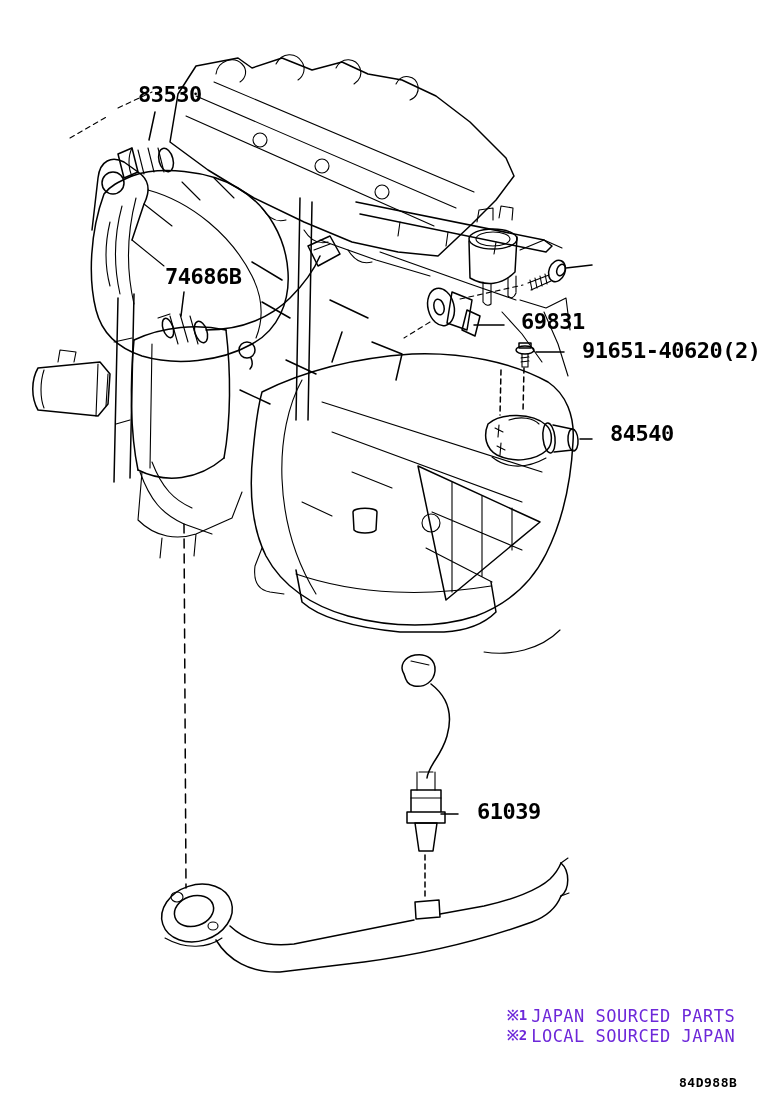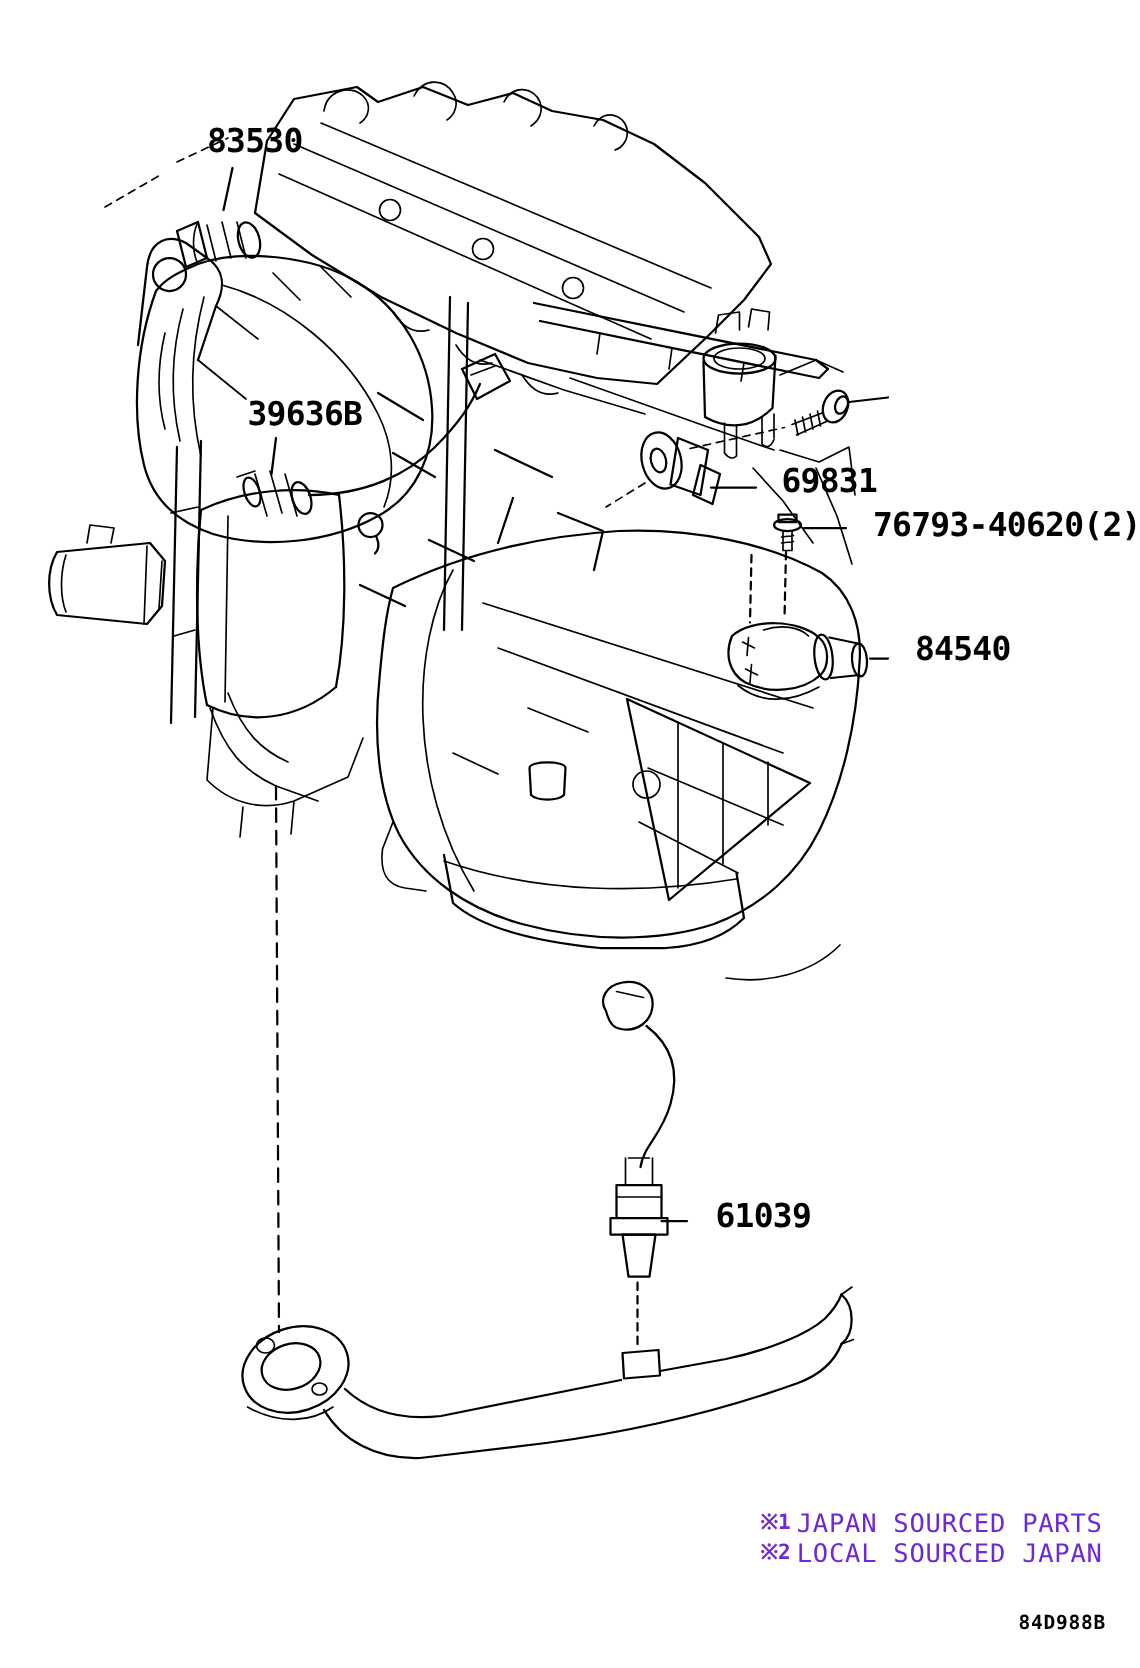--- a/index.html
+++ b/index.html
@@ -189,23 +189,23 @@
     <path d="M184,292 L181,316"></path>
     <path d="M474,325 L504,325"></path>
     <path d="M566,268 L592,265"></path>
     <path d="M536,352 L564,352"></path>
     <path d="M580,439 L592,439"></path>
     <path d="M441,814 L458,814"></path>
   </g>
 </svg>
 
 <div class="callout" style="left:122px;top:84px;"><span class="pn">83530</span></div>
-<div class="callout" style="left:149px;top:266px;"><span class="pn">39636B</span></div>
+<div class="callout" style="left:149px;top:266px;"><span class="pn">74686B</span></div>
 <div class="callout" style="left:505px;top:311px;"><span class="pn">69831</span></div>
-<div class="callout" style="left:566px;top:340px;"><span class="pn">76793-40620(2)</span></div>
+<div class="callout" style="left:566px;top:340px;"><span class="pn">91651-40620(2)</span></div>
 <div class="callout" style="left:594px;top:423px;"><span class="pn">84540</span></div>
 <div class="callout" style="left:461px;top:801px;"><span class="pn">61039</span></div>
 
 <div class="legend" style="left:507px;top:1008px;"><span class="lmark">※1</span><span class="ltext">JAPAN SOURCED PARTS</span></div>
 <div class="legend" style="left:507px;top:1028px;"><span class="lmark">※2</span><span class="ltext">LOCAL SOURCED JAPAN</span></div>
 
 <div class="doccode" style="left:679px;top:1076px;">84D988B</div>
 
 </div>
 

